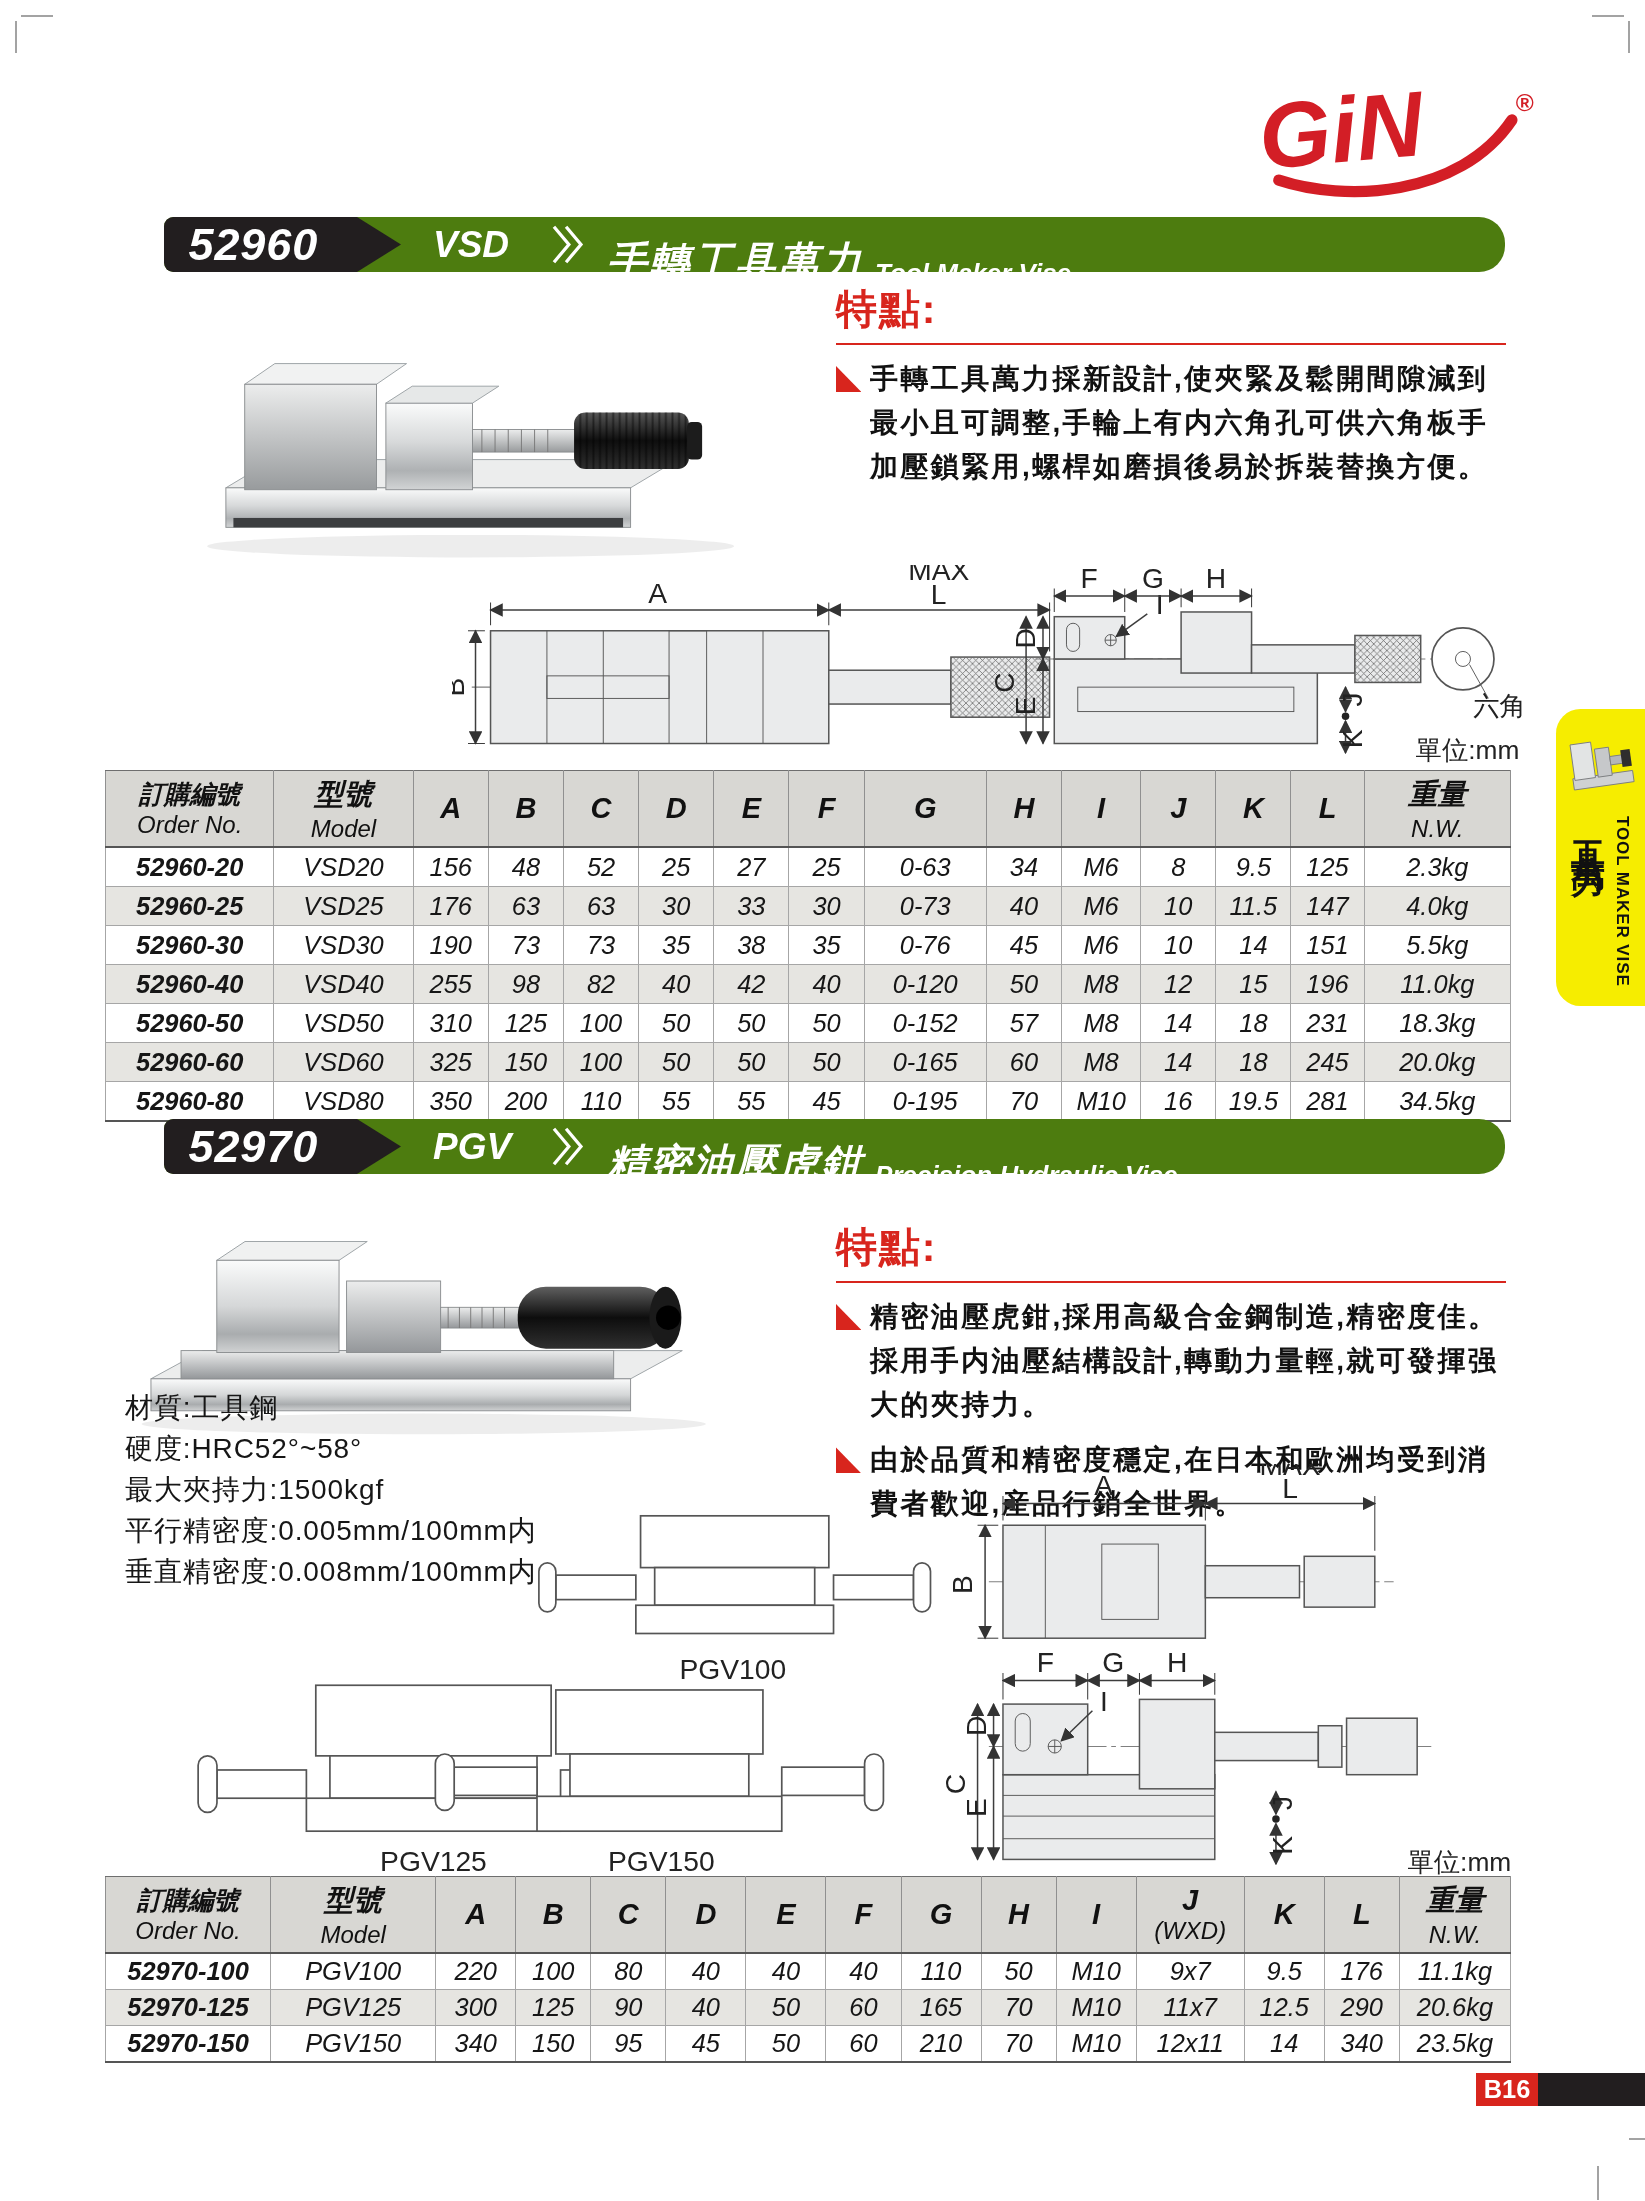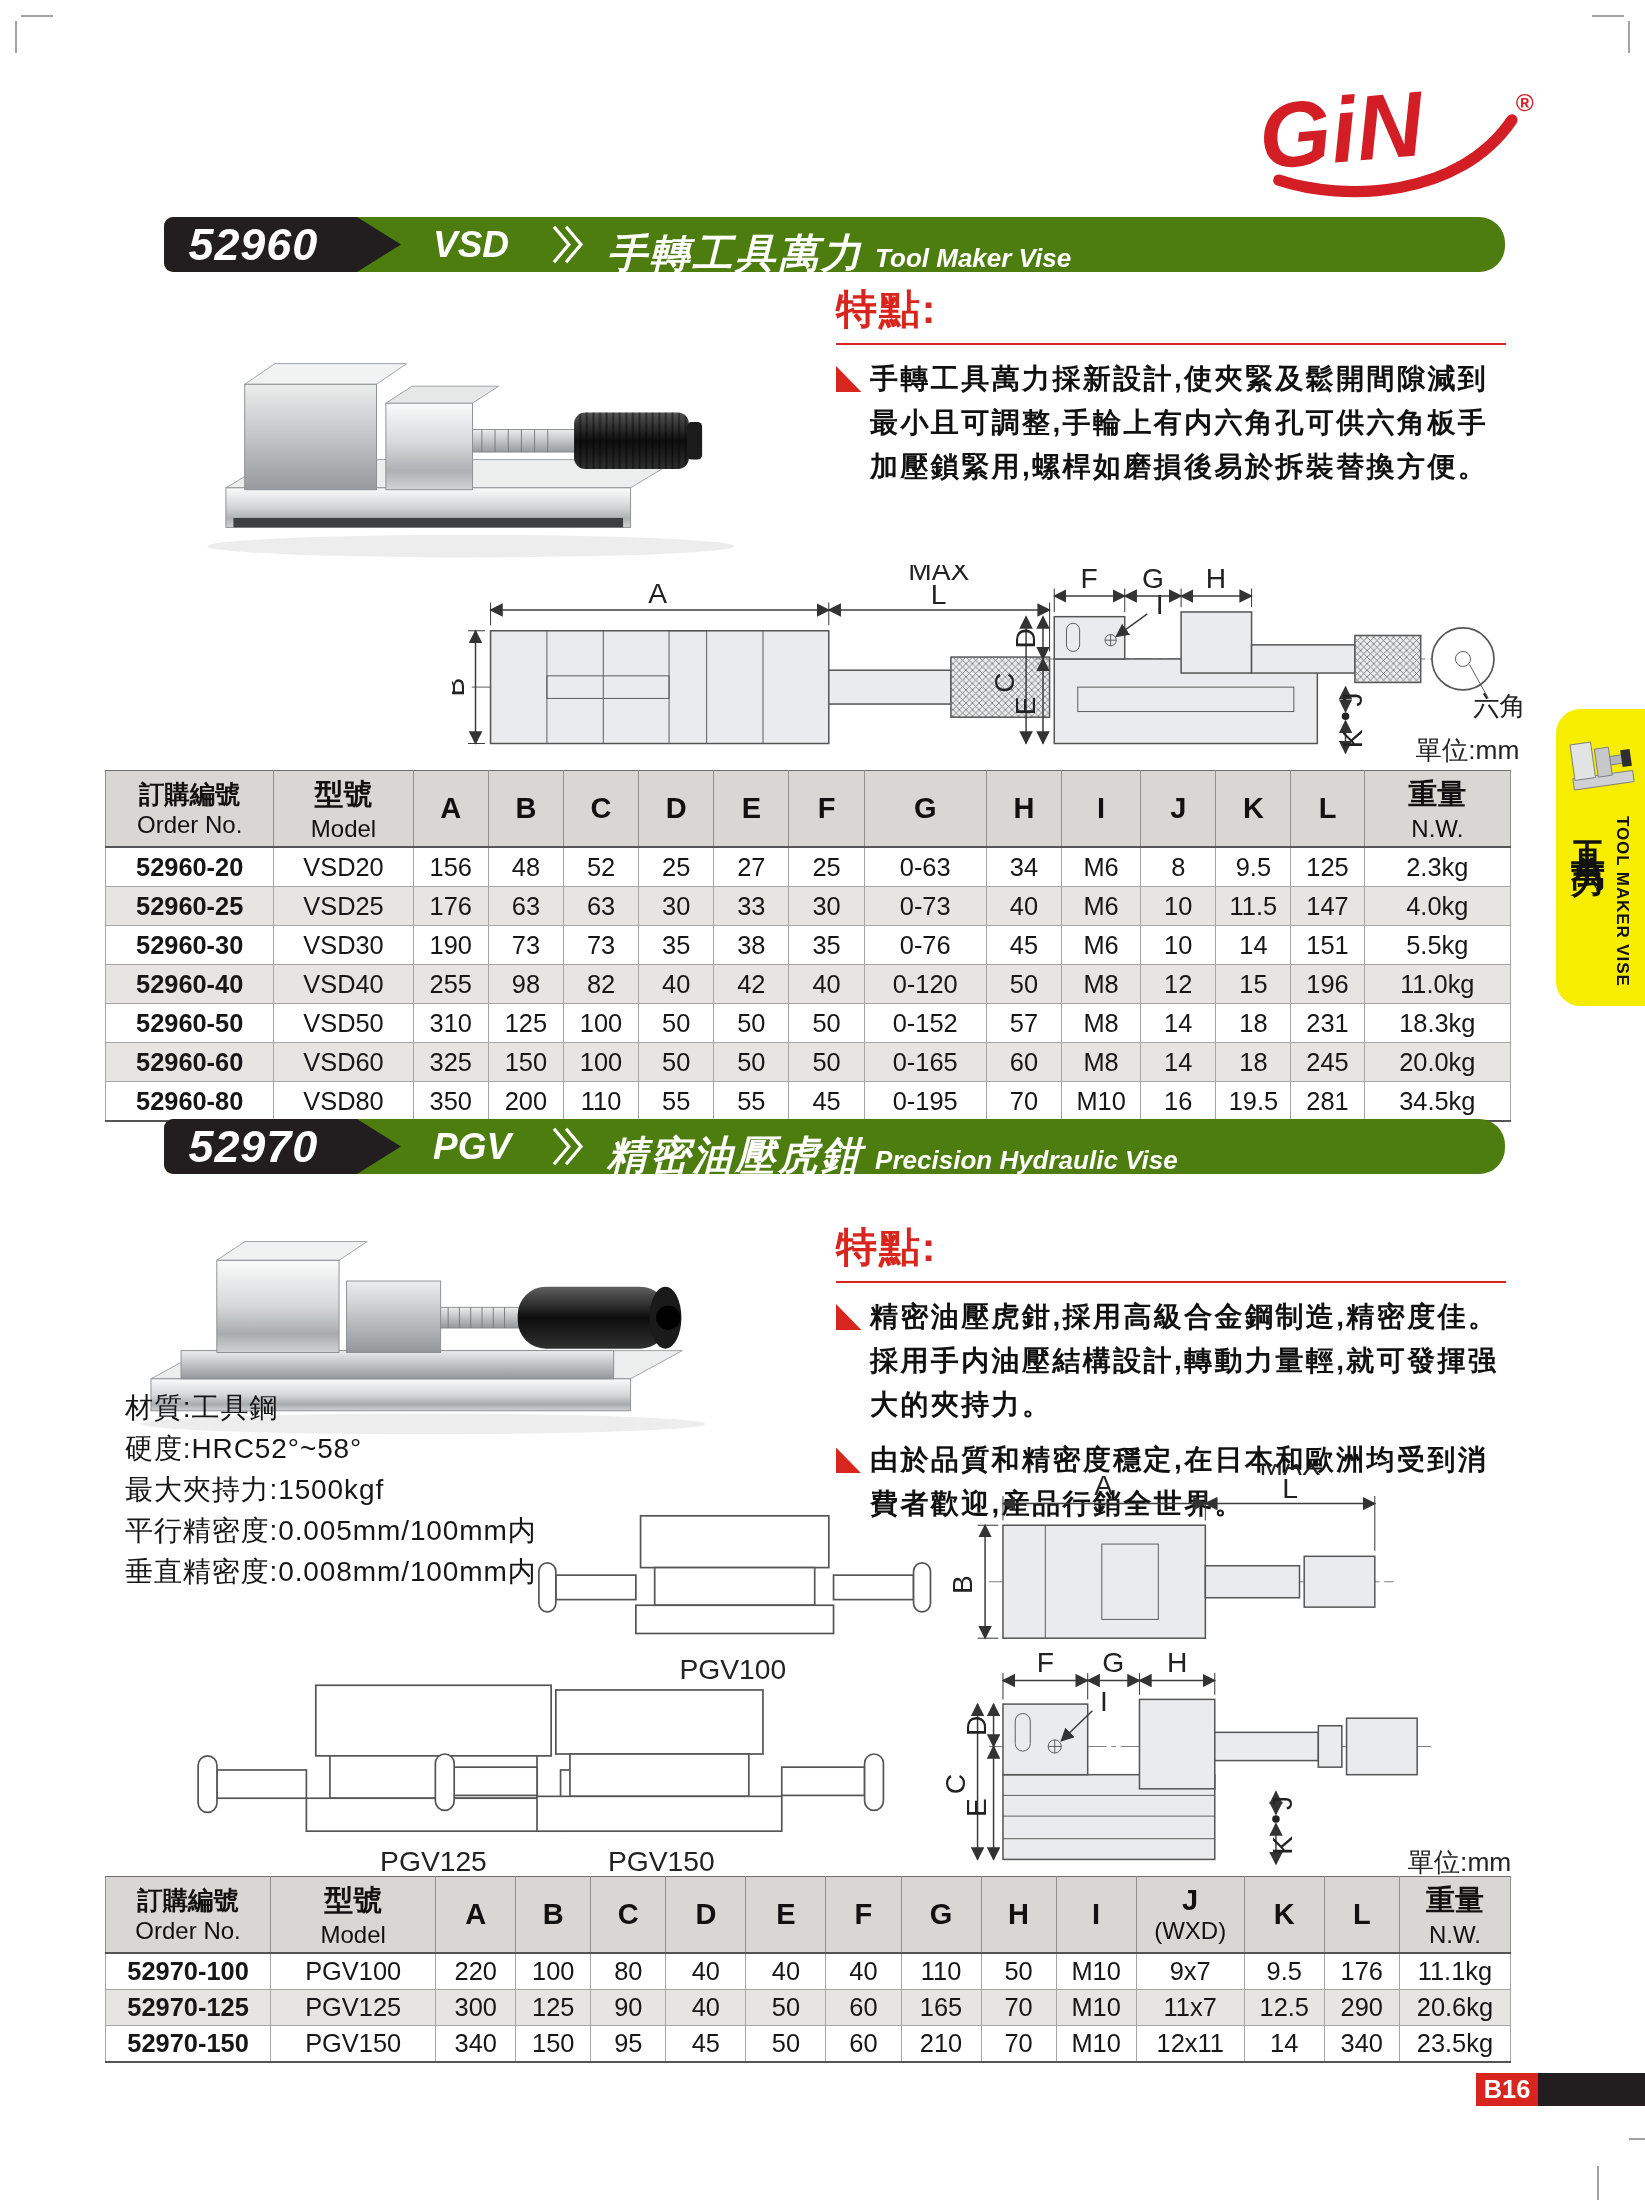--- a/index.html
+++ b/index.html
@@ -9,21 +9,21 @@
 
   
   .band{position:absolute;left:164px;width:1341px;height:55px;background:#4d7c0f;
         border-radius:9.4px 26px 26px 9.4px;font-style:italic;}
   .codebox{position:absolute;left:0;top:0;bottom:0;width:237px;background:#221e1f;
         clip-path:polygon(0 0,193px 0,237px 50%,193px 100%,0 100%);
         border-radius:9.4px 0 0 9.4px;color:#fff;font-size:45px;font-weight:bold;
         line-height:55px;padding-left:24.5px;box-sizing:border-box;letter-spacing:0.9px;}
   .model{position:absolute;left:269px;top:0;line-height:55px;color:#fff;font-weight:bold;font-size:37px;}
   .chev{position:absolute;left:386px;top:6.6px;}
-  .band-title{position:absolute;left:443px;top:0;height:72px;display:flex;align-items:center;color:#fff;white-space:nowrap;}
+  .band-title{position:absolute;left:443px;top:0;height:72px;display:flex;align-items:flex-end;color:#fff;white-space:nowrap;}
   .tzh{font-size:40px;font-weight:bold;letter-spacing:2.8px;}
   .ten{font-size:26px;font-weight:bold;margin-left:11.3px;margin-top:11.3px;}
 
   
   .feat{position:absolute;width:670px;}
   .feat-title{color:#d8251d;font-size:41px;font-weight:bold;letter-spacing:1.9px;}
   .feat-rule{height:2.8px;background:#d8251d;margin-top:5.6px;}
   .bullet{position:relative;padding-left:34px;margin-top:11.3px;font-size:28px;font-weight:bold;
           letter-spacing:2.4px;line-height:44px;color:#111;}
   .tri{position:absolute;left:0;top:9.4px;width:25.4px;height:26px;background:#d8251d;
@@ -34,21 +34,21 @@
   .spec-row{display:flex;justify-content:space-between;border-bottom:1.9px solid #595959;
             height:31px;align-items:center;font-size:24.5px;color:#111;}
   .spec-value{padding-right:52px;}
 
   
   .mat-block{position:absolute;left:125px;top:1387px;width:471px;}
   .mline{font-size:28px;color:#161616;line-height:41px;letter-spacing:0.9px;}
 
   
   table.dim{position:absolute;border-collapse:collapse;table-layout:fixed;background:#fff;
-            border-bottom:2.8px solid #555;}
+            border-bottom:2.8px solid #555;font-style:italic;}
   table.dim th{background:#d8d7d3;border:0.9px solid #909090;border-top:1.9px solid #6e6e6e;
             border-bottom:2.8px solid #555;padding:3.8px 1.9px;vertical-align:middle;}
   table.dim td{border:0.9px solid #a6a6a6;border-top:1.9px solid #9a9a9a;text-align:center;
             font-size:25.4px;color:#161616;padding:0;}
   table.dim tbody tr:nth-child(even){background:#e6e5e1;}
   table.dim td.c-order{font-weight:bold;}
   #table1{left:105px;top:770px;width:1406px;}
   #table2{left:105px;top:1876px;width:1406px;}
   #table1 thead tr{height:72px;} #table2 thead tr{height:66px;}
   #table1 td{height:38px;} #table2 td{height:35px;}

